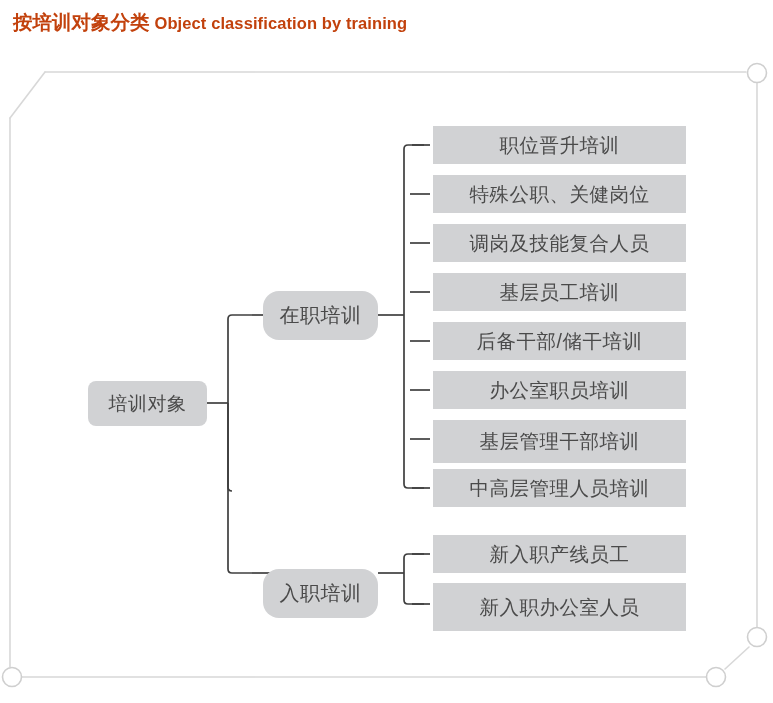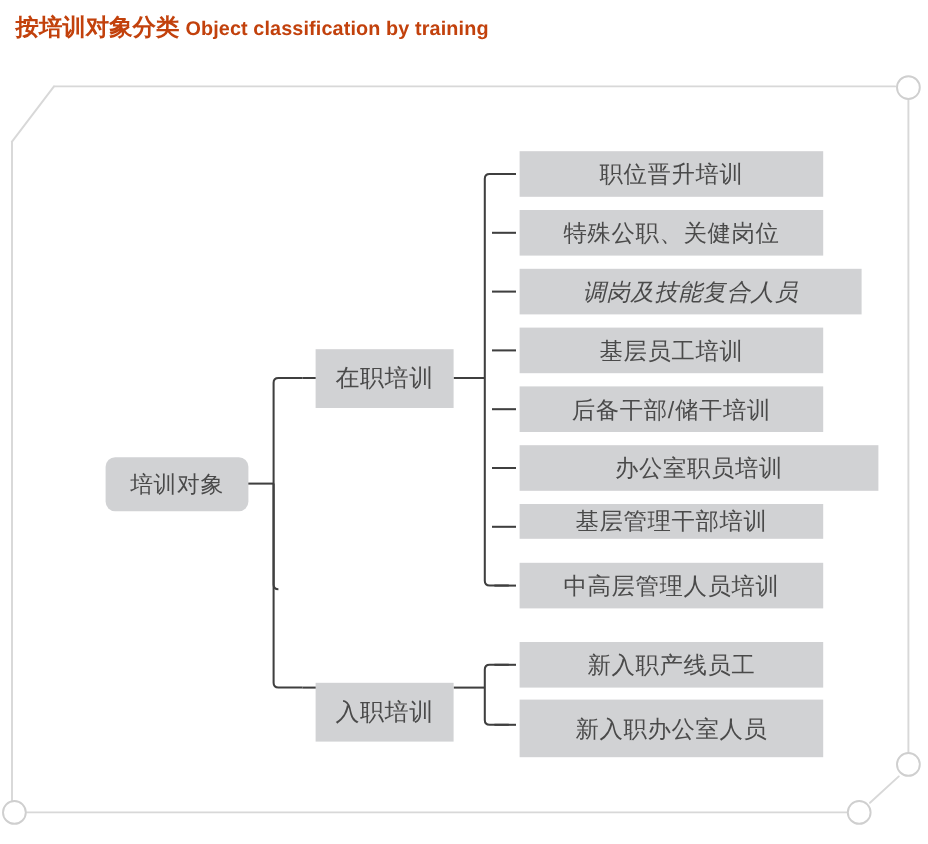--- a/index.html
+++ b/index.html
@@ -25,21 +25,21 @@
     background:#d1d2d4;
     color:#4a4a4a;
     border-radius:0;
     display:flex;align-items:center;justify-content:center;
     font-size:20px;
     letter-spacing:0.5px;
     white-space:nowrap;
     box-sizing:border-box;
   }
   .node.root{font-size:19px;border-radius:8px;}
-  .node.branch{font-size:20px;border-radius:0;}
+  .node.branch{font-size:20px;border-radius:16px;}
   .node.leaf{font-size:19.5px;}
 </style>
 </head>
 <body>
 
 <svg id="frame-svg" viewBox="0 0 773 703">
   <g fill="none" stroke="#d8d8d8" stroke-width="1.6" stroke-linecap="round" stroke-linejoin="round">
 
     <path d="M 45 72 L 746 72"></path>
 
@@ -96,27 +96,27 @@
 <div class="node root" style="left:88px;top:381px;width:119px;height:45px;">培训对象</div>
 
 <div class="node branch" style="left:263px;top:291px;width:115px;height:49px;">在职培训</div>
 
 <div class="node branch" style="left:263px;top:549px;width:115px;height:49px;margin-top:20px;">入职培训</div>
 
 <div class="node leaf" style="left:433px;top:126px;width:253px;height:38px;">职位晋升培训</div>
 
 <div class="node leaf" style="left:433px;top:175px;width:253px;height:38px;">特殊公职、关健岗位</div>
 
-<div class="node leaf" style="left:433px;top:224px;width:285px;height:38px;font-style:italic;">调岗及技能复合人员</div>
+<div class="node leaf" style="left:433px;top:224px;width:253px;height:38px;">调岗及技能复合人员</div>
 
 <div class="node leaf" style="left:433px;top:273px;width:253px;height:38px;">基层员工培训</div>
 
 <div class="node leaf" style="left:433px;top:322px;width:253px;height:38px;">后备干部/储干培训</div>
 
-<div class="node leaf" style="left:433px;top:371px;width:299px;height:38px;">办公室职员培训</div>
+<div class="node leaf" style="left:433px;top:371px;width:253px;height:38px;">办公室职员培训</div>
 
-<div class="node leaf" style="left:433px;top:420px;width:253px;height:29px;">基层管理干部培训</div>
+<div class="node leaf" style="left:433px;top:420px;width:253px;height:43px;">基层管理干部培训</div>
 
 <div class="node leaf" style="left:433px;top:469px;width:253px;height:38px;">中高层管理人员培训</div>
 
 <div class="node leaf" style="left:433px;top:535px;width:253px;height:38px;">新入职产线员工</div>
 
 <div class="node leaf" style="left:433px;top:583px;width:253px;height:48px;">新入职办公室人员</div>
 
 </body></html>

